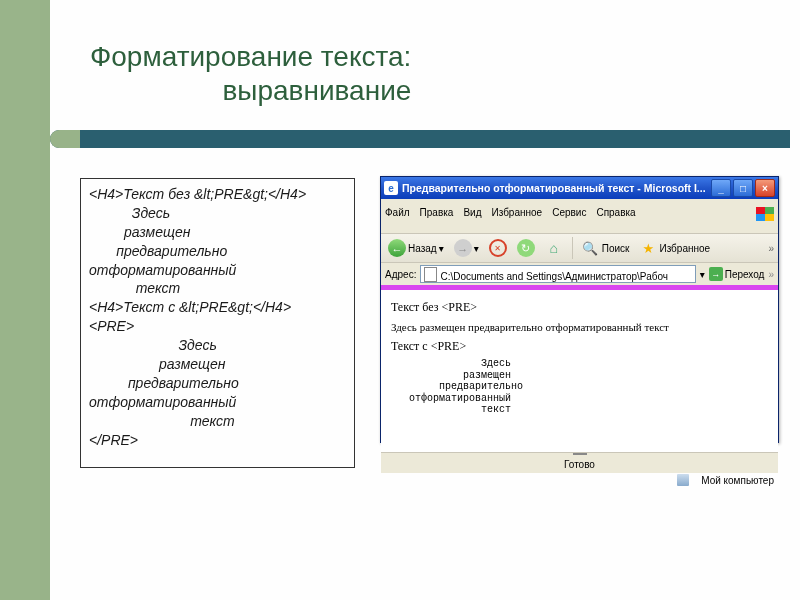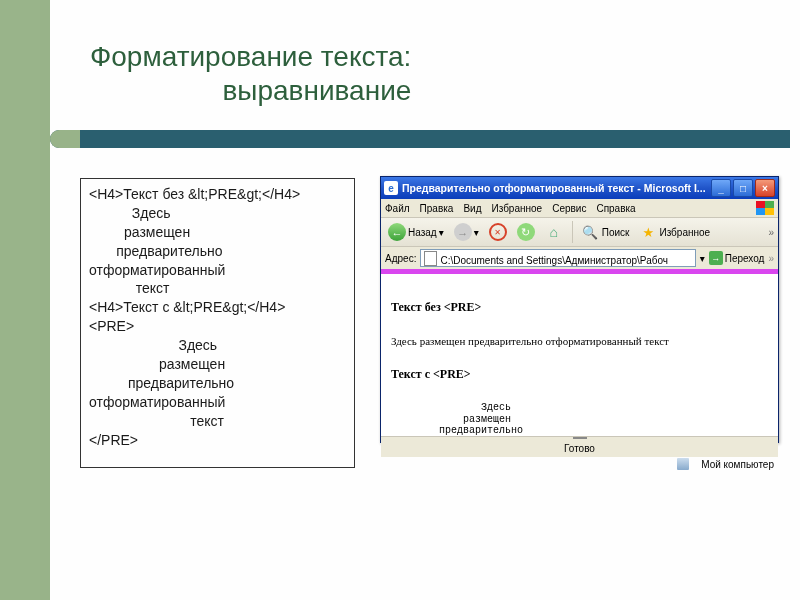--- a/index.html
+++ b/index.html
@@ -66,20 +66,21 @@
   top: 178px;
   width: 275px;
   height: 290px;
   border: 1px solid #333;
   padding: 6px 8px;
   box-sizing: border-box;
   font-family: Arial, sans-serif;
   font-size: 14px;
   color: #1a1a1a;
   line-height: 1.35;
+  font-style: italic;
 }
 .code-box pre {
   margin: 0;
   font-family: Arial, sans-serif;
   white-space: pre;
 }
 .ie-window {
   position: absolute;
   left: 380px;
   top: 176px;
@@ -129,22 +130,21 @@
   font-size: 10px;
   font-weight: bold;
   color: #fff;
 }
 .win-btn.min, .win-btn.max { background: linear-gradient(#6fa8f8,#2c6cd6); border:1px solid #1a4aa8;}
 .win-btn.close { background: linear-gradient(#f49a7a,#d7422a); border:1px solid #a02a18;}
 .ie-menubar {
   height: 18px;
   background: #ece9d8;
   display: flex;
-  align-items: center;
-  padding: 0 4px;
+  padding: 8px 4px;
   gap: 10px;
   font-size: 10px;
   color: #000;
   border-bottom: 1px solid #cac6b8;
 }
 .ie-menubar .flag {
   margin-left: auto;
   width: 18px; height: 14px;
   display: grid;
   grid-template-columns: 1fr 1fr;
@@ -220,23 +220,23 @@
 .ie-content {
   background: #fff;
   height: 150px;
   padding: 6px 10px;
   font-family: "Times New Roman", serif;
   font-size: 12px;
   color: #000;
   overflow: hidden;
 }
 .ie-content h4 {
-  margin: 20px 0;
+  margin: 4px 0;
   font-size: 12px;
-  font-weight: bold;
+  font-weight: normal;
   font-family: "Times New Roman", serif;
 }
 .ie-content p {
   margin: 6px 0;
   font-size: 11px;
 }
 .ie-content pre {
   margin: 2px 0;
   font-family: "Courier New", monospace;
   font-size: 10px;

